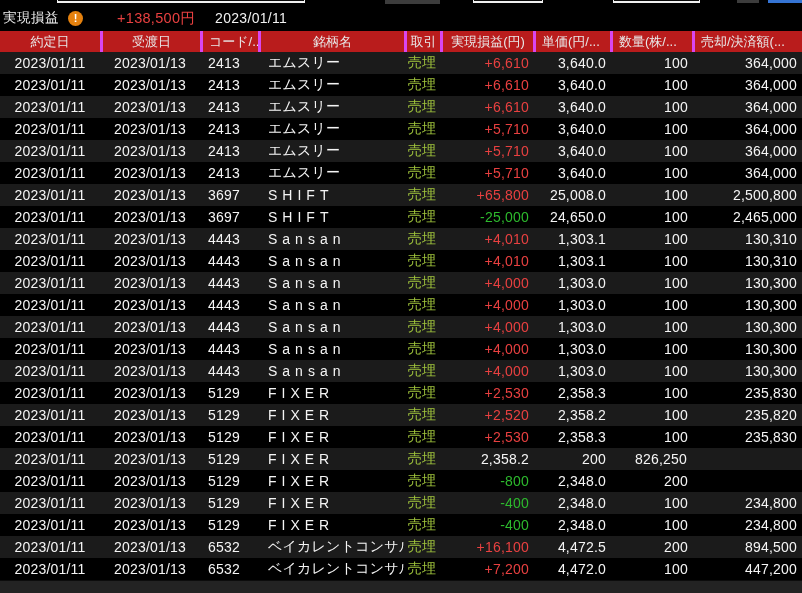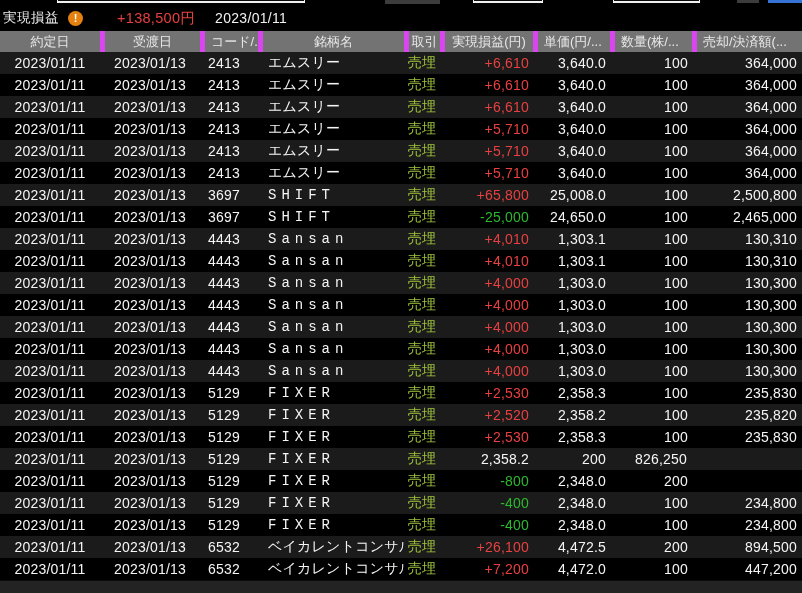--- a/index.html
+++ b/index.html
@@ -15,34 +15,34 @@
   .topbar-content { position:absolute; left:0; top:7px; height:22px; display:flex; align-items:center; width:100%; }
   .tb-title { font-size:13.5px; color:#efefef; margin-left:3px; letter-spacing:0.5px;text-align:right; }
   .warnicon { width:15px; height:15px; border-radius:50%; background:var(--warn,#e5810e); color:#fff;
               font-size:11px; font-weight:bold; display:inline-flex; align-items:center; justify-content:center;
               margin-left:9px; line-height:1; }
   .tb-total { font-size:14.5px; color:var(--pos,#e84040); margin-left:34px; letter-spacing:0.3px; }
   .tb-date  { font-size:14px; color:#f2f2f2; margin-left:20px; letter-spacing:0.3px; }
 
   
   .grid-row { display:grid; grid-template-columns:100px 100px 58px 146px 36px 93px 77px 82px 110px; }
-  .thead { height:21px; background:#737373; }
+  .thead { height:21px; background:#b91c1c; }
   .hcell { font-size:13px; color:#e8e8e8; display:flex; align-items:center; justify-content:center;
-           border-left:5px solid #d946ef; overflow:hidden; white-space:nowrap; }
+           border-left:3px solid #d946ef; overflow:hidden; white-space:nowrap; }
   .hcell:first-child { border-left:none; }
   .hcell.hleft { justify-content:flex-start; padding-left:6px; }
 
   .trow { height:22px; background:#000; }
   .trow.alt { background:#1b1b1b; }
   .cell { font-size:14px; display:flex; align-items:center; overflow:hidden; white-space:nowrap;
           color:#f5f5f5; letter-spacing:0.2px; }
   .cell.center { justify-content:center; }
   .cell.code { padding-left:8px; }
   .cell.name { padding-left:10px; }
-  .cell.name.wide { letter-spacing:5px;font-family:Liberation Mono, monospace; }
+  .cell.name.wide { letter-spacing:5px; }
   .cell.num { justify-content:flex-end; padding-right:4px; }
   .cell.amt { padding-right:5px; }
   .cell.trade { color:var(--trade,#a0c43c); }
   .cell.pos { color:var(--pos,#e84040); }
   .cell.neg { color:var(--neg,#2db92d); }
 
   .bottom-strip { position:absolute; left:0; top:580px; width:802px; height:13px; background:#232323; border-top:1px solid #0c0c0c; }
 </style>
 </head>
 <body>
@@ -314,21 +314,21 @@
       <div class="cell num">2,348.0</div>
       <div class="cell num">100</div>
       <div class="cell num amt">234,800</div>
     </div>
     <div class="grid-row trow alt">
       <div class="cell center">2023/01/11</div>
       <div class="cell center">2023/01/13</div>
       <div class="cell code">6532</div>
       <div class="cell name">ベイカレントコンサルティ...</div>
       <div class="cell center trade">売埋</div>
-      <div class="cell num pos">+26,100</div>
+      <div class="cell num pos">+16,100</div>
       <div class="cell num">4,472.5</div>
       <div class="cell num">200</div>
       <div class="cell num amt">894,500</div>
     </div>
     <div class="grid-row trow">
       <div class="cell center">2023/01/11</div>
       <div class="cell center">2023/01/13</div>
       <div class="cell code">6532</div>
       <div class="cell name">ベイカレントコンサルティ...</div>
       <div class="cell center trade">売埋</div>

